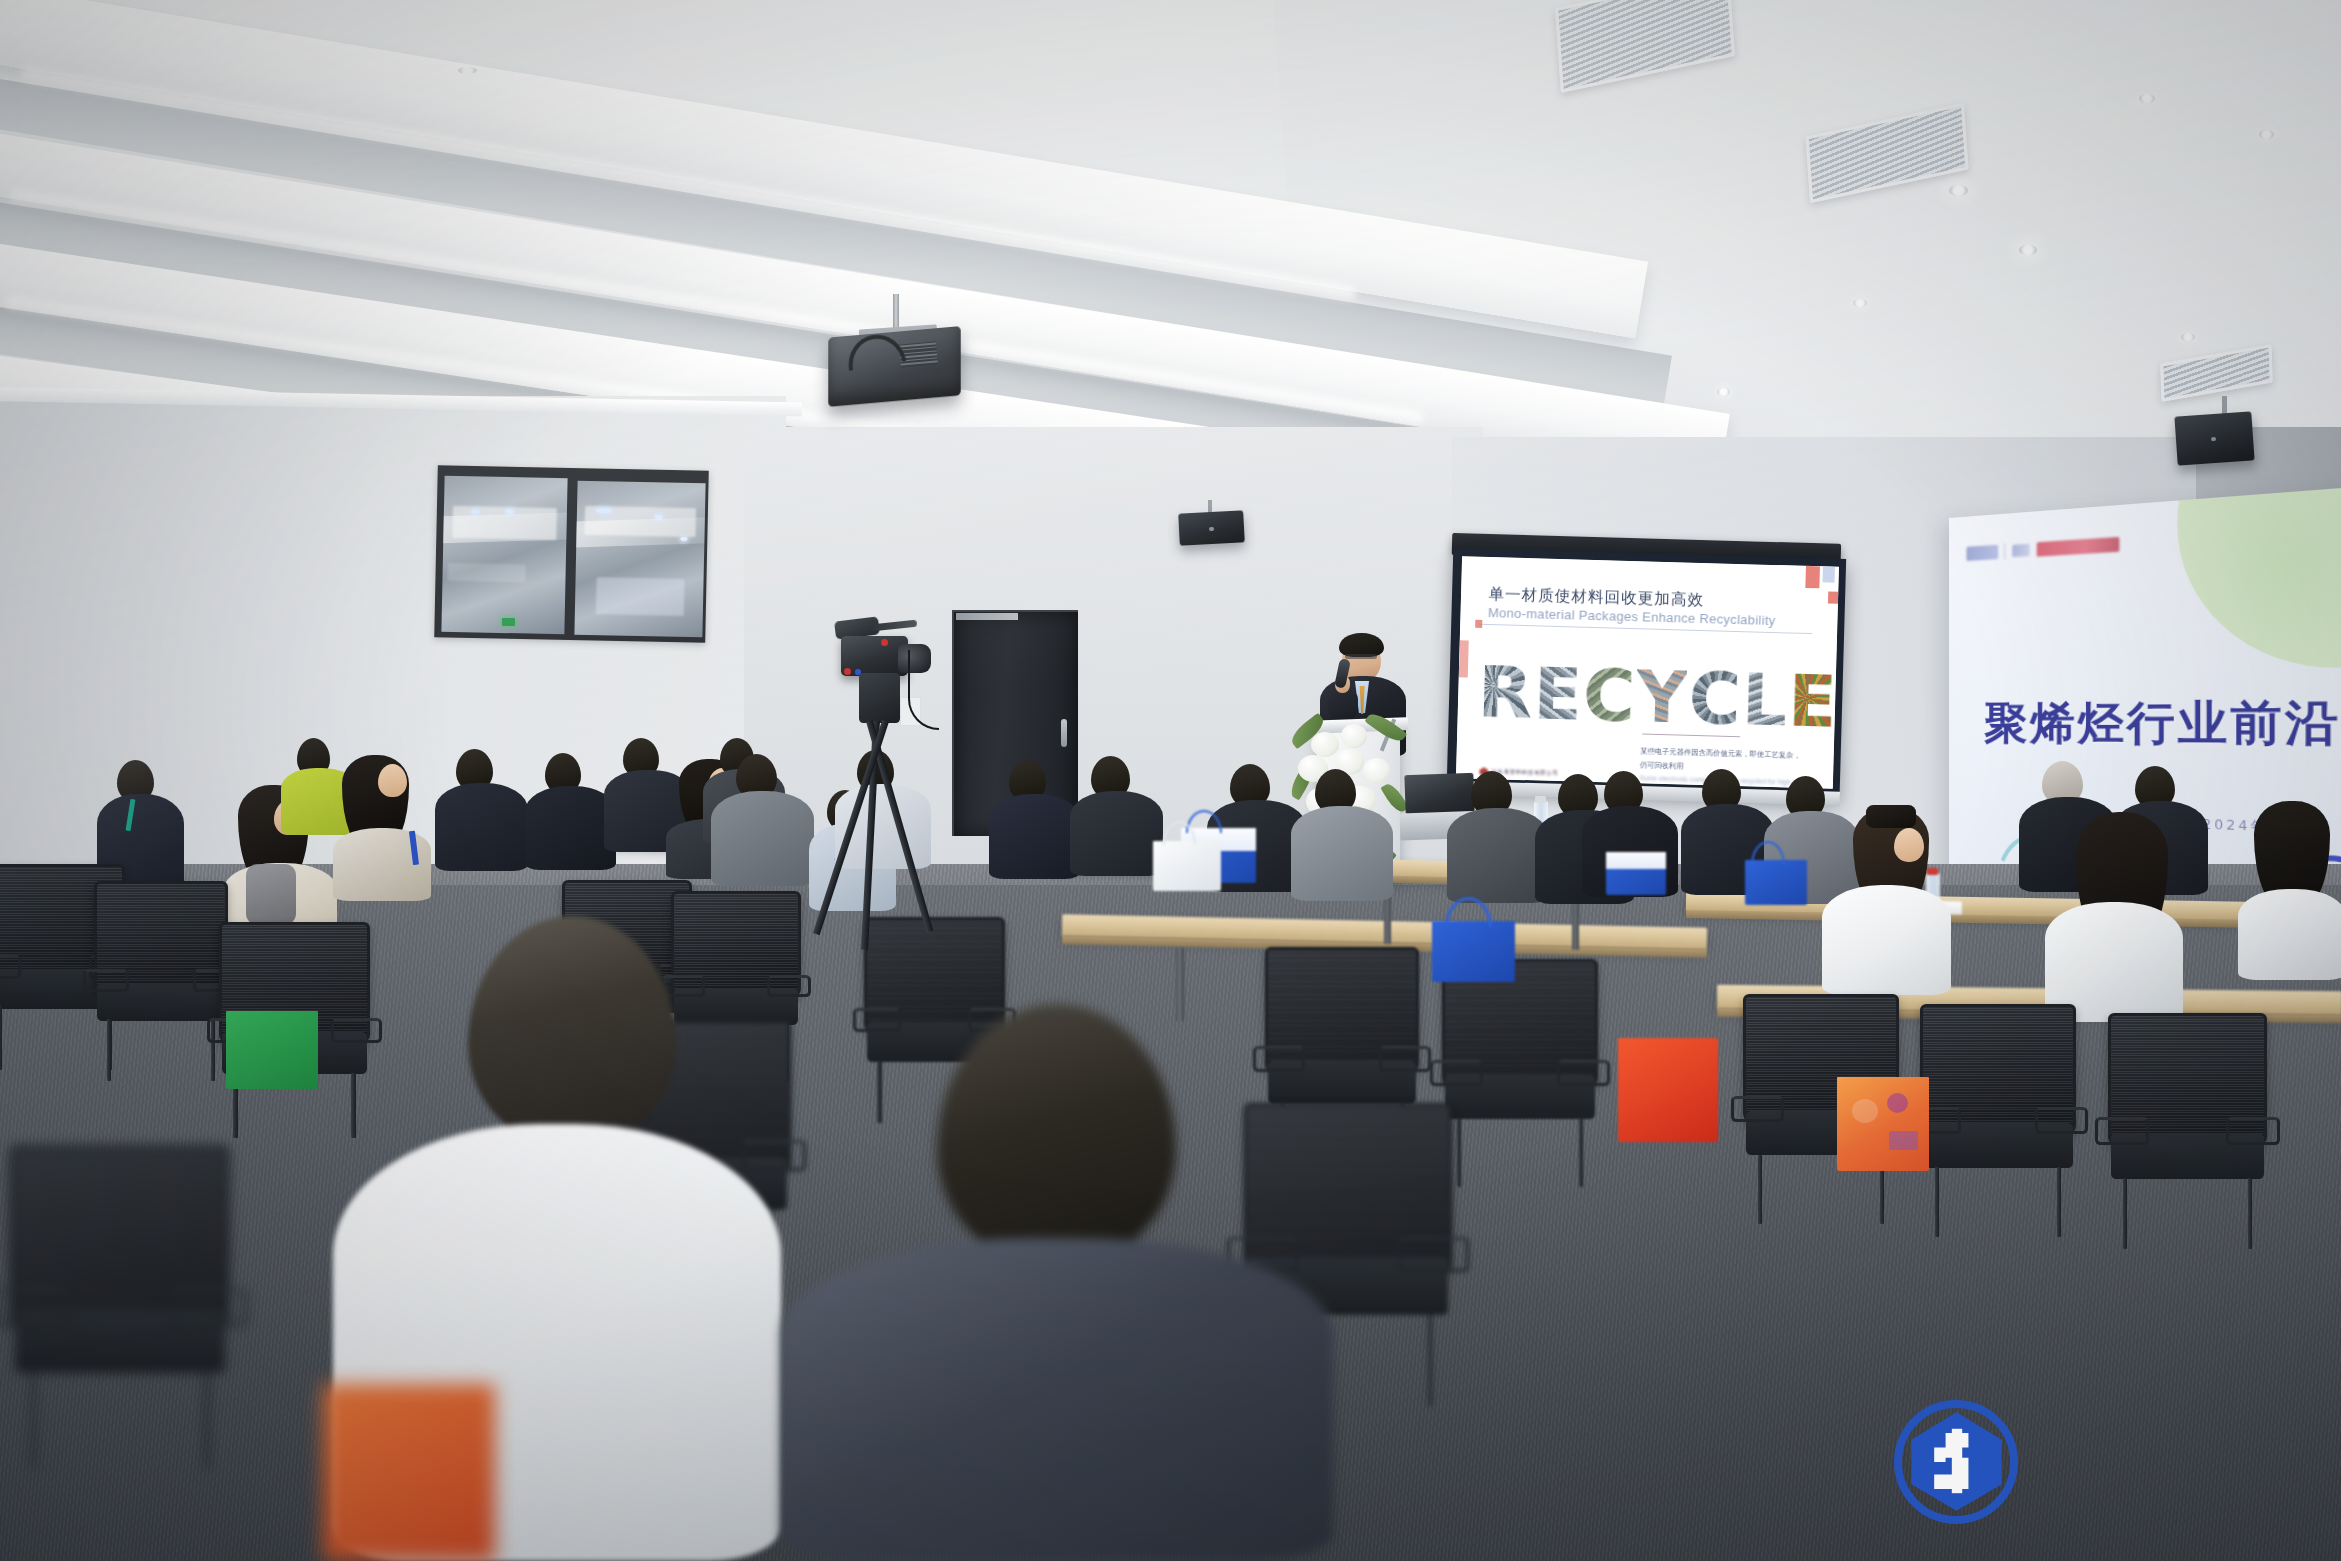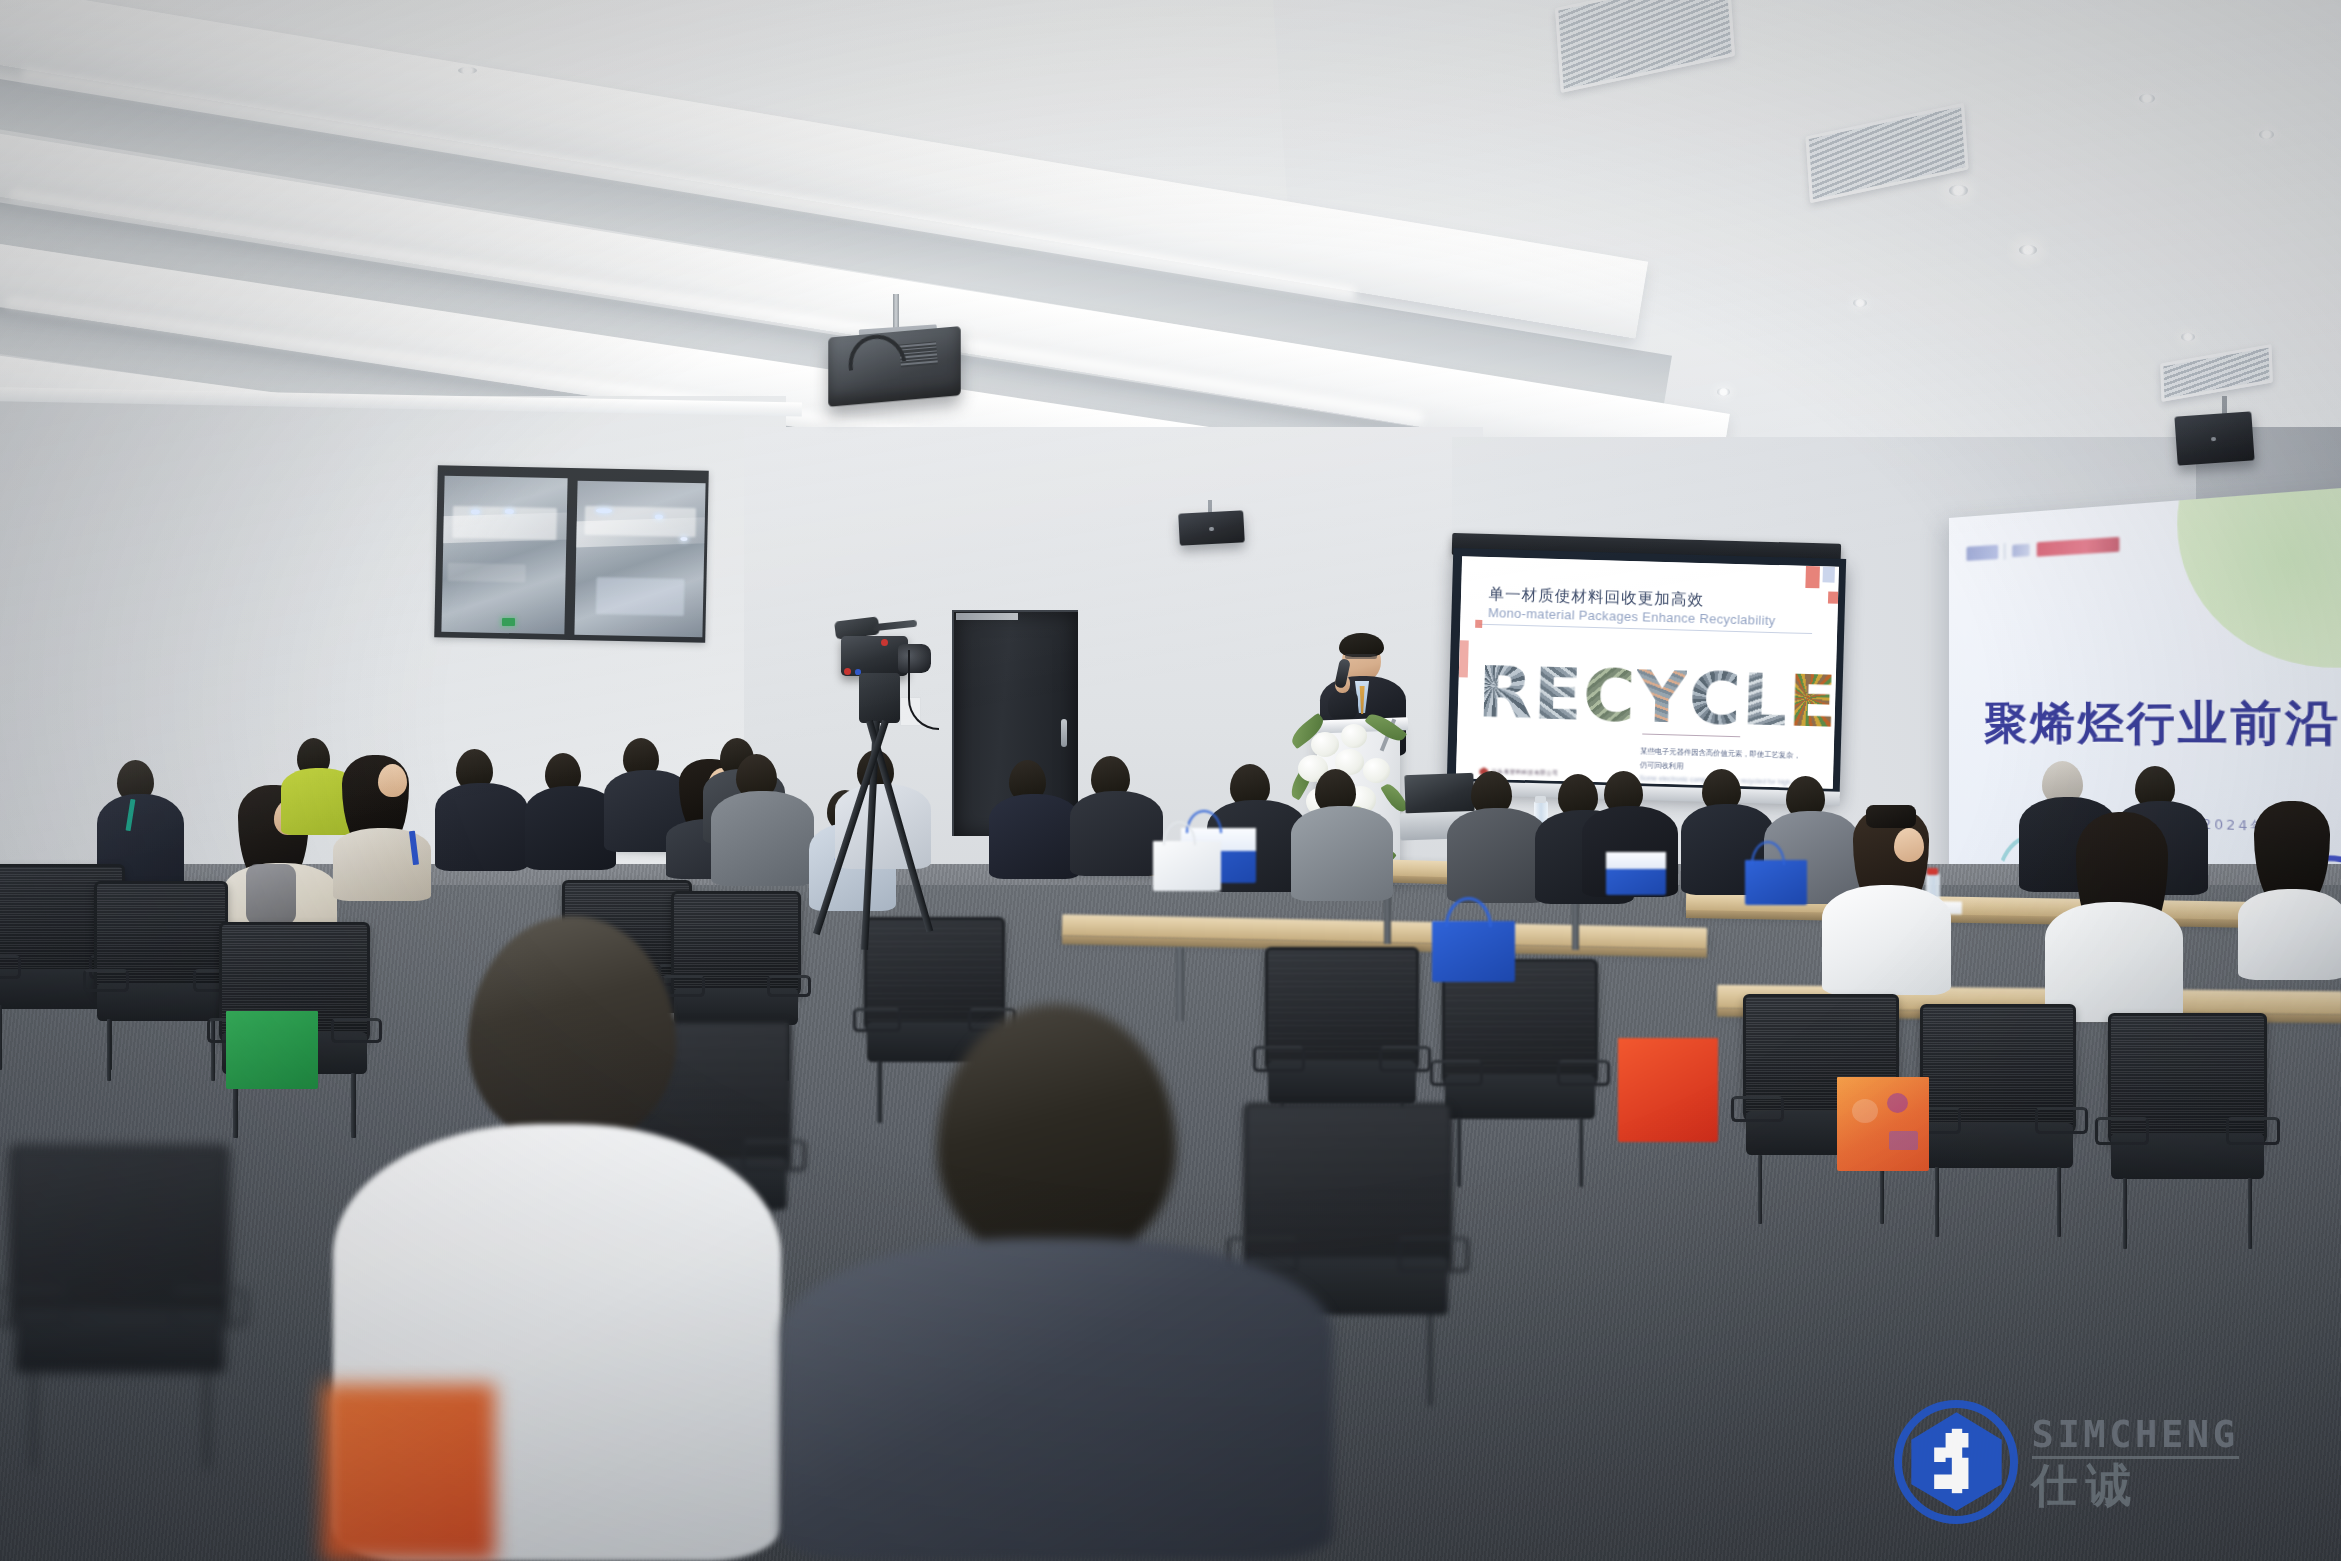--- a/index.html
+++ b/index.html
@@ -1053,21 +1053,16 @@
       <svg class="wm-sc" viewBox="0 0 190 206">
         <path d="M95 4 L186 58 L186 150 L95 202 L4 150 L4 58 Z" fill="none" stroke="#2355c4" stroke-width="0"></path>
         <path d="M95 6 L184 60 L184 148 L95 200 L6 148 L6 60 Z
                  M95 30 L36 66 L36 142 L95 178 L154 142 L154 66 Z" fill="#2355c4" fill-rule="evenodd" opacity="0"></path>
         <path d="M95 8 L182 61 L182 147 L95 198 L8 147 L8 61 Z" fill="#2355c4"></path>
         <path d="M74 48 L74 76 L52 76 L52 104 L74 104 L74 96 L96 96 L96 128 L52 128 L52 156 L118 156 L118 96 L96 96 L96 76 L118 76 L118 48 Z" fill="#ffffff"></path>
         <rect x="86" y="40" width="20" height="124" fill="#ffffff"></rect>
         <path d="M95 26 L40 60 L40 72 L95 40 L150 72 L150 60 Z" fill="#ffffff" opacity=".0"></path>
       </svg>
     </div>
-    <div class="wm-text">
-      <div class="wm-en">SIMCHENG</div>
-      <div class="wm-line"></div>
-      <div class="wm-zh">仕诚</div>
-    </div>
   </div>
 
 </div>
 
 
 </body></html>

